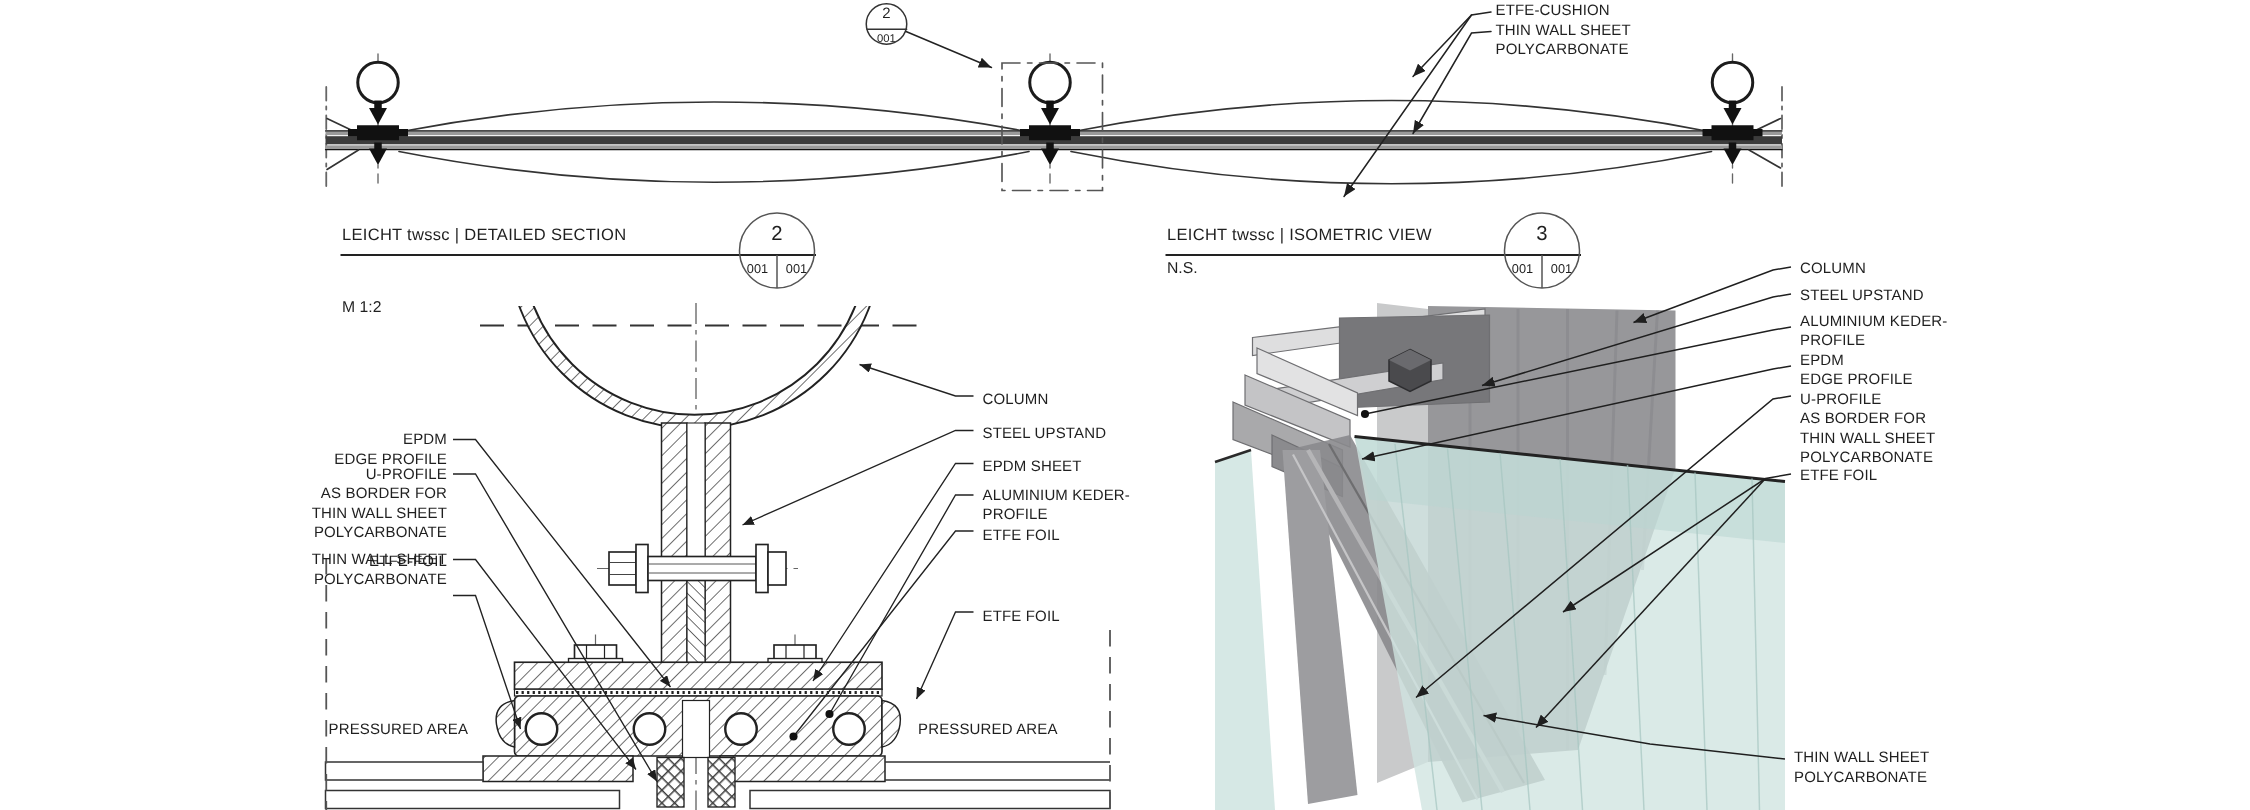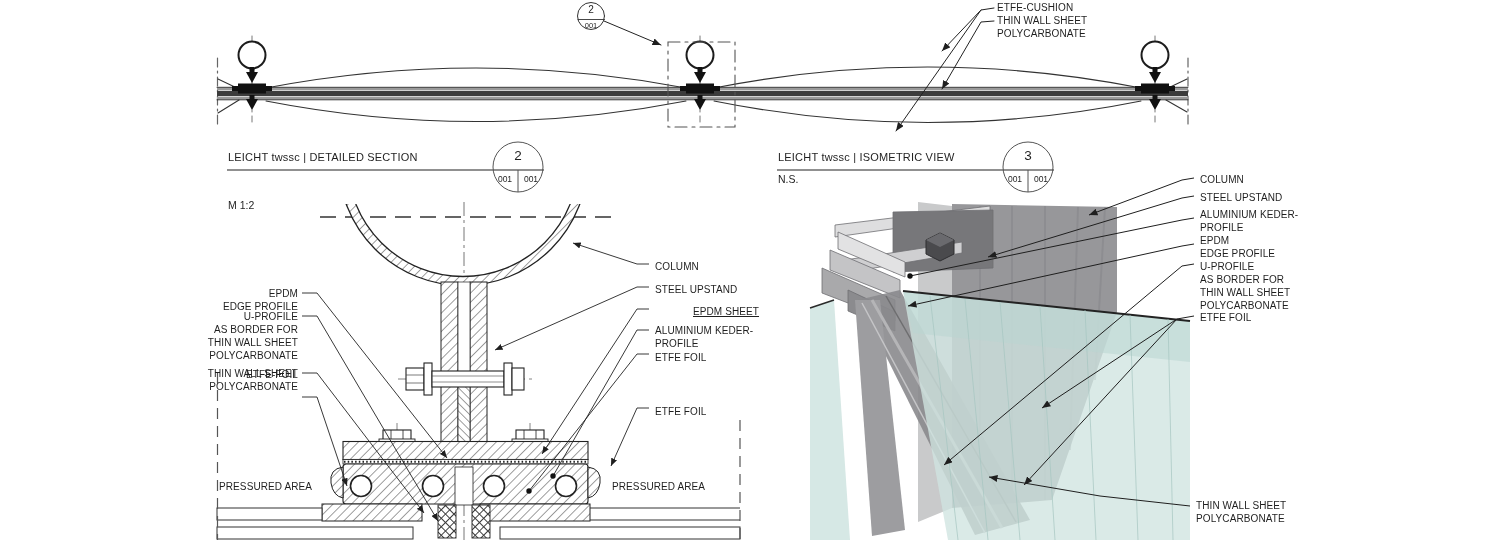--- a/index.html
+++ b/index.html
@@ -312,21 +312,21 @@
 AS BORDER FOR
 THIN WALL SHEET
 POLYCARBONATE</div>
   <div class="lbl r" style="right:1202px;top:367px;">THIN WALL SHEET
 POLYCARBONATE</div>
   <div class="lbl r" style="right:1202px;top:368px;">ETFE-FOIL</div>
   <div class="lbl" style="left:219px;top:480px;">PRESSURED AREA</div>
 
   <div class="lbl" style="left:655px;top:260px;">COLUMN</div>
   <div class="lbl" style="left:655px;top:283px;">STEEL UPSTAND</div>
-  <div class="lbl" style="left:693px;top:305px;text-decoration:underline;">EPDM SHEET</div>
+  <div class="lbl" style="left:655px;top:305px;">EPDM SHEET</div>
   <div class="lbl" style="left:655px;top:324px;">ALUMINIUM KEDER-
 PROFILE</div>
   <div class="lbl" style="left:655px;top:351px;">ETFE FOIL</div>
   <div class="lbl" style="left:655px;top:405px;">ETFE FOIL</div>
   <div class="lbl" style="left:612px;top:480px;">PRESSURED AREA</div>
 
   <div class="lbl" style="left:1200px;top:173px;">COLUMN</div>
   <div class="lbl" style="left:1200px;top:191px;">STEEL UPSTAND</div>
   <div class="lbl" style="left:1200px;top:208px;">ALUMINIUM KEDER-
 PROFILE</div>

